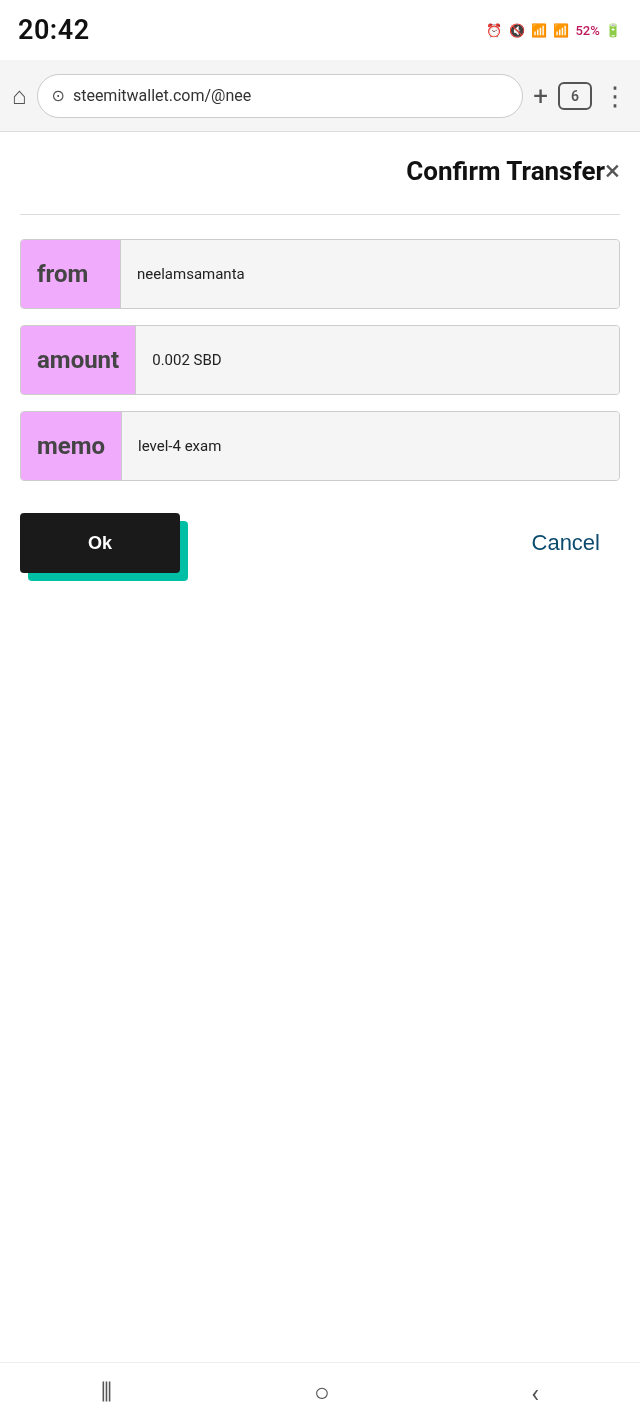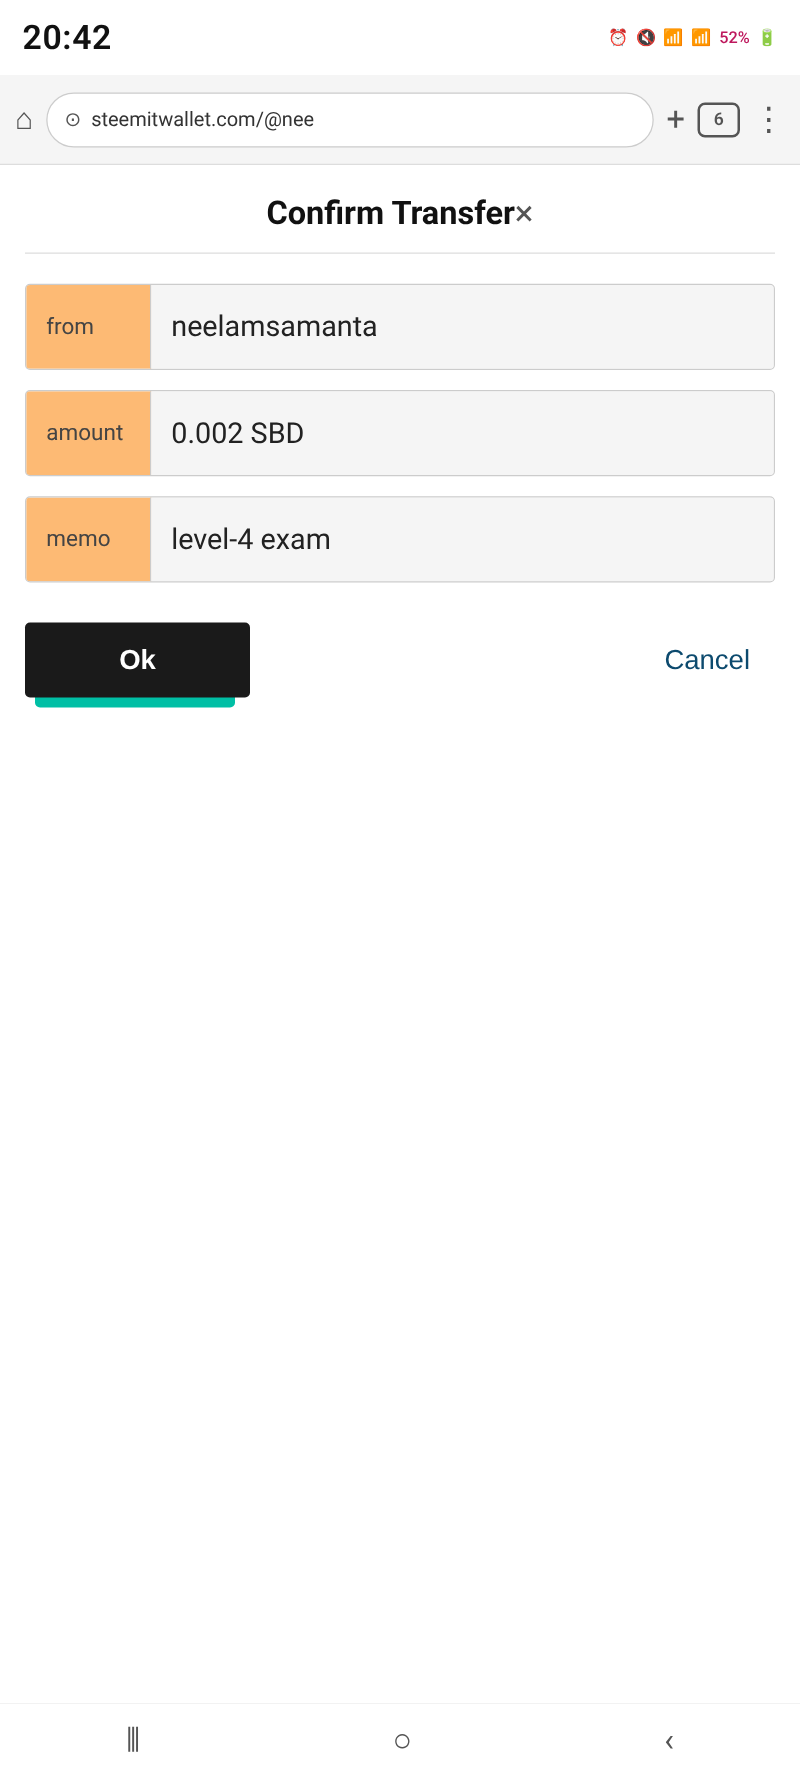--- a/index.html
+++ b/index.html
@@ -121,22 +121,22 @@
 
     
     .dialog {
       width: 100%;
       background: #fff;
       position: relative;
     }
     .dialog-header {
       display: flex;
       align-items: center;
-      justify-content: center;
-      margin-bottom: 16px;
+      justify-content: flex-end;
+      margin-bottom: 28px;
     }
     .dialog-title {
       font-size: 26px;
       font-weight: 700;
       color: #111;
     }
     .close-btn {
       font-size: 28px;
       color: #555;
       cursor: pointer;
@@ -155,31 +155,32 @@
       align-items: stretch;
       border: 1.5px solid #ccc;
       border-radius: 4px;
       margin-bottom: 16px;
       background: #f5f5f5;
       overflow: hidden;
     }
     .form-label {
       min-width: 100px;
       padding: 20px 16px;
-      font-size: 18px;
+      font-size: 24px;
       color: #444;
-      background: #fdba74;
+      background: #f0abfc;
       border-right: 1.5px solid #ccc;
       display: flex;
       align-items: center;
+      font-weight: bold;
     }
     .form-value {
       flex: 1;
       padding: 20px 16px;
-      font-size: 23px;
+      font-size: 15px;
       color: #222;
       background: #f5f5f5;
       display: flex;
       align-items: center;
     }
 
     
     .button-row {
       display: flex;
       align-items: center;
@@ -195,25 +196,25 @@
       left: 8px;
       width: 160px;
       height: 60px;
       background: #00bfa5;
       border-radius: 4px;
       z-index: 0;
     }
     .ok-btn {
       position: relative;
       z-index: 1;
-      width: 180px;
+      width: 160px;
       height: 60px;
       background: #1a1a1a;
       color: #fff;
-      font-size: 22px;
+      font-size: 18px;
       font-weight: 700;
       border: none;
       border-radius: 4px;
       cursor: pointer;
       display: flex;
       align-items: center;
       justify-content: center;
     }
     .cancel-btn {
       font-size: 22px;

